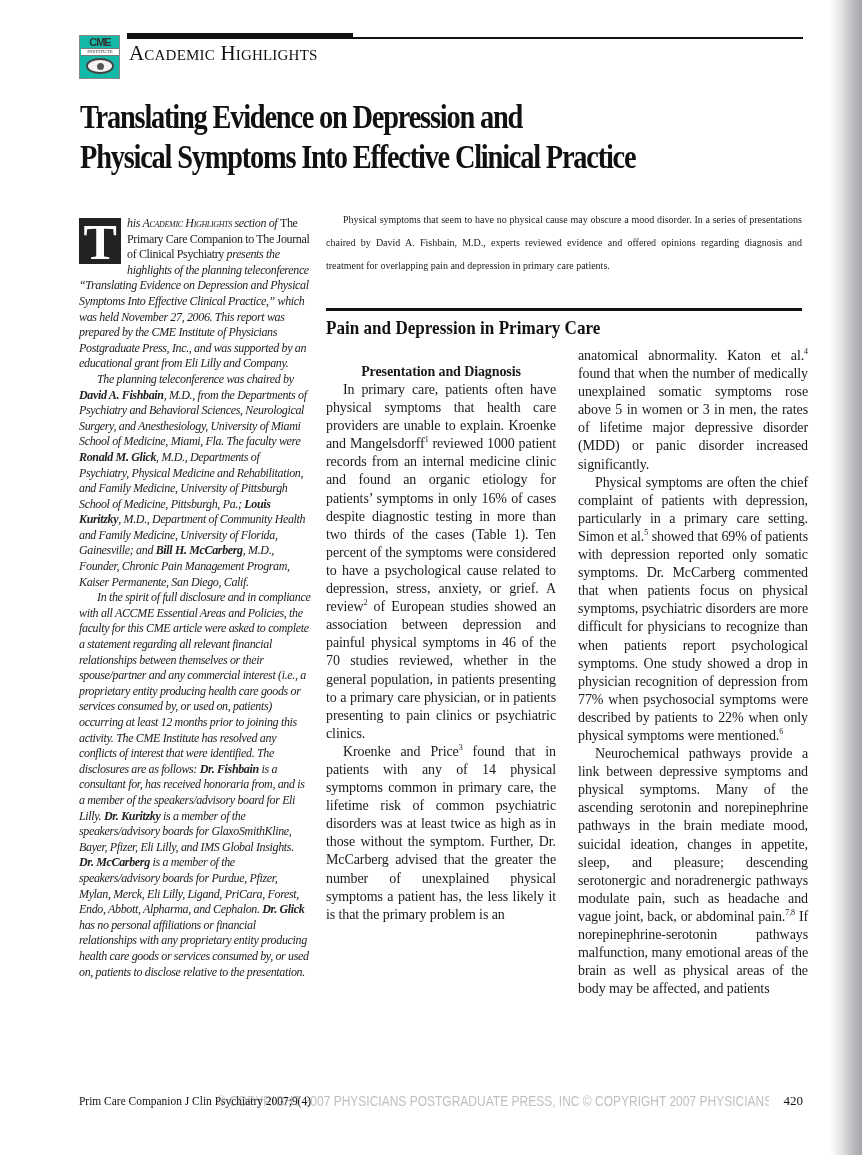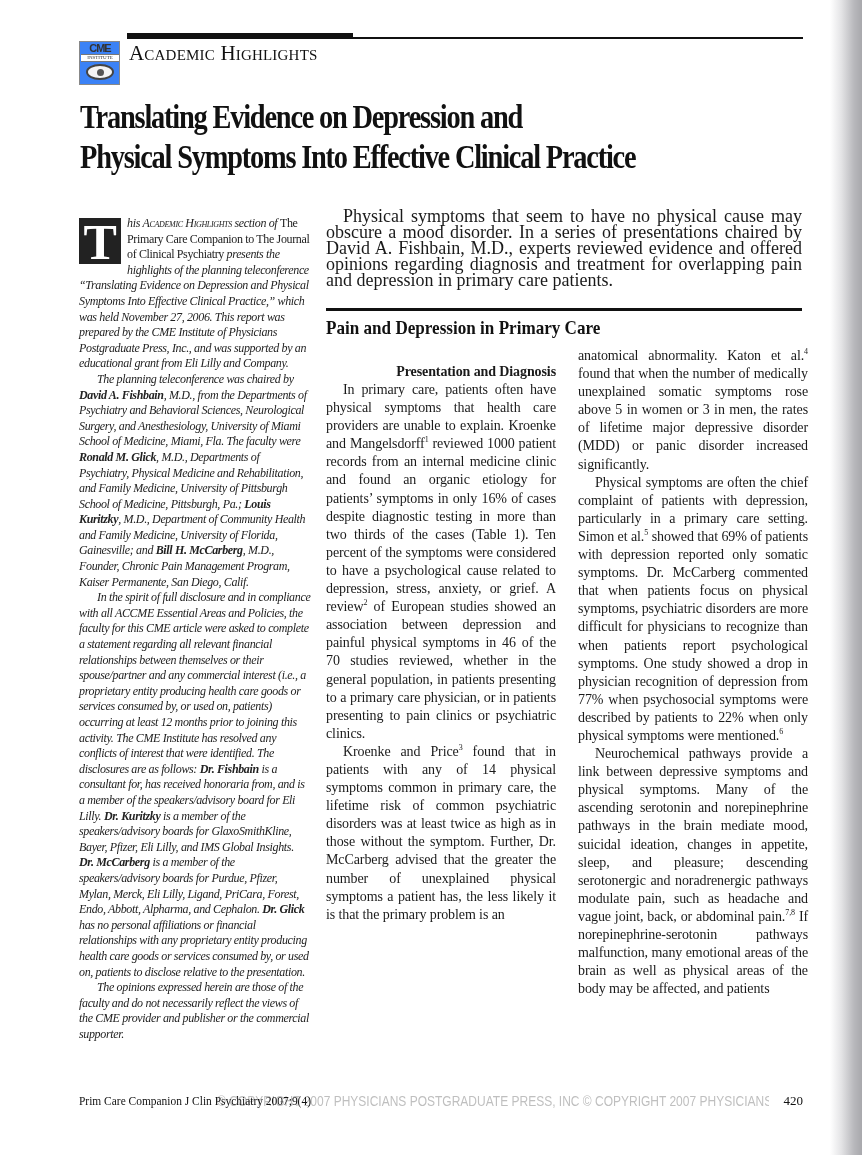--- a/index.html
+++ b/index.html
@@ -8,22 +8,22 @@
 
     .page-shadow {
       position: absolute; top: 0; right: 0; width: 32px; height: 1155px;
       background: linear-gradient(to right, #ffffff 0%, #e4e4e6 35%, #b8b8bc 75%, #a8a8ac 100%);
     }
 
     
     .header-bar-thick { position: absolute; left: 127px; top: 33px; width: 226px; height: 6px; background: #111; }
     .header-bar-thin { position: absolute; left: 353px; top: 37px; width: 450px; height: 1.5px; background: #111; }
     .cme-logo {
-      position: absolute; left: 79px; top: 41px; width: 41px; height: 44px;
-      background: #3b82f6; border: 1px solid #888; overflow: hidden;
+      position: absolute; left: 79px; top: 35px; width: 41px; height: 44px;
+      background: #14b8a6; border: 1px solid #888; overflow: hidden;
     }
     .cme-logo .cme-text {
       position: absolute; top: 1px; left: 2px; width: 36px; height: 11px;
       font-family: "Liberation Sans", sans-serif; font-weight: bold; font-size: 11px; line-height: 11px;
       color: #333; letter-spacing: -1px; text-align: center;
     }
     .cme-logo .inst-text {
       position: absolute; top: 12px; left: 1px; width: 38px; font-size: 5px; line-height: 6px;
       text-align: center; color: #333; background: #fff; border-top: 1px solid #777; border-bottom: 1px solid #777;
     }
@@ -56,37 +56,37 @@
     }
     .sidebar p { margin: 0; }
     .sidebar .indent { text-indent: 18px; }
     .sidebar .roman { font-style: normal; }
     .sidebar .smallcaps { font-variant: small-caps; }
     .sidebar b { font-weight: bold; }
 
     
     .intro {
       position: absolute; left: 326px; top: 208px; width: 476px;
-      font-size: 18px; line-height: 16px; text-align: justify; text-indent: 17px; color: #1a1a1a;
+      font-size: 10px; line-height: 23px; text-align: justify; text-indent: 17px; color: #1a1a1a;
     }
 
     .section-rule { position: absolute; left: 326px; top: 308px; width: 476px; height: 3px; background: #111; }
     .section-heading {
       position: absolute; left: 326px; top: 315px; font-size: 19px; line-height: 26px; font-weight: bold; color: #111;
       transform: scaleX(0.9); transform-origin: left top;
     }
 
     .col {
       position: absolute; top: 347px; width: 230px; font-size: 14px; line-height: 18.1px; text-align: justify; color: #1a1a1a;
       letter-spacing: -0.1px;
     }
     .col-1 { left: 326px; }
     .col-2 { left: 578px; }
     .col p { margin: 0; text-indent: 17px; }
-    .col h3 { font-size: 14px; line-height: 18px; font-weight: bold; margin-top: 16px; text-align: right; }
+    .col h3 { font-size: 14px; line-height: 18px; font-weight: bold; margin-top: 16px; text-align: center; }
     .col sup { font-size: 8px; line-height: 0; vertical-align: super; }
 
     
     .footer {
       position: absolute; left: 79px; top: 1092px; width: 724px; height: 18px;
       font-size: 13px; line-height: 18px; color: #111;
     }
     .footer .journal { position: absolute; left: 0; top: 0; transform: scaleX(0.88); transform-origin: left top; z-index: 2; }
     .footer .watermark {
       position: absolute; left: 0; top: 0; width: 690px; text-align: right; color: #bfbfbf;
@@ -119,21 +119,20 @@
 <div class="sidebar">
   <p>
     <span class="dropcap">T</span><span>his </span><span class="smallcaps">Academic Highlights</span><span> section of </span><span class="roman">The Primary Care Companion to The Journal of Clinical Psychiatry</span><span> presents the highlights of the planning teleconference “Translating Evidence on Depression and Physical Symptoms Into Effective Clinical Practice,” which was held November 27, 2006. This report was prepared by the CME Institute of Physicians Postgraduate Press, Inc., and was supported by an educational grant from Eli Lilly and Company.</span>
   </p>
   <p class="indent">
     <span>The planning teleconference was chaired by </span><b>David A. Fishbain</b><span>, M.D., from the Departments of Psychiatry and Behavioral Sciences, Neurological Surgery, and Anesthesiology, University of Miami School of Medicine, Miami, Fla. The faculty were </span><b>Ronald M. Glick</b><span>, M.D., Departments of Psychiatry, Physical Medicine and Rehabilitation, and Family Medicine, University of Pittsburgh School of Medicine, Pittsburgh, Pa.; </span><b>Louis Kuritzky</b><span>, M.D., Department of Community Health and Family Medicine, University of Florida, Gainesville; and </span><b>Bill H. McCarberg</b><span>, M.D., Founder, Chronic Pain Management Program, Kaiser Permanente, San Diego, Calif.</span>
   </p>
   <p class="indent">
     <span>In the spirit of full disclosure and in compliance with all ACCME Essential Areas and Policies, the faculty for this CME article were asked to complete a statement regarding all relevant financial relationships between themselves or their spouse/partner and any commercial interest (i.e., a proprietary entity producing health care goods or services consumed by, or used on, patients) occurring at least 12 months prior to joining this activity. The CME Institute has resolved any conflicts of interest that were identified. The disclosures are as follows: </span><b>Dr. Fishbain</b><span> is a consultant for, has received honoraria from, and is a member of the speakers/advisory board for Eli Lilly. </span><b>Dr. Kuritzky</b><span> is a member of the speakers/advisory boards for GlaxoSmithKline, Bayer, Pfizer, Eli Lilly, and IMS Global Insights. </span><b>Dr. McCarberg</b><span> is a member of the speakers/advisory boards for Purdue, Pfizer, Mylan, Merck, Eli Lilly, Ligand, PriCara, Forest, Endo, Abbott, Alpharma, and Cephalon. </span><b>Dr. Glick</b><span> has no personal affiliations or financial relationships with any proprietary entity producing health care goods or services consumed by, or used on, patients to disclose relative to the presentation.</span>
   </p>
-  <p class="indent">The opinions expressed herein are those of the faculty and do not necessarily reflect the views of the CME provider and publisher or the commercial supporter.</p>
 </div>
 
 <p class="intro">Physical symptoms that seem to have no physical cause may obscure a mood disorder. In a series of presentations chaired by David A. Fishbain, M.D., experts reviewed evidence and offered opinions regarding diagnosis and treatment for overlapping pain and depression in primary care patients.</p>
 
 <div class="section-rule"></div>
 <h2 class="section-heading">Pain and Depression in Primary Care</h2>
 
 <div class="col col-1">
   <h3>Presentation and Diagnosis</h3>
   <p><span>In primary care, patients often have physical symptoms that health care providers are unable to explain. Kroenke and Mangelsdorff</span><sup>1</sup><span> reviewed 1000 patient records from an internal medicine clinic and found an organic etiology for patients’ symptoms in only 16% of cases despite diagnostic testing in more than two thirds of the cases (Table 1). Ten percent of the symptoms were considered to have a psychological cause related to depression, stress, anxiety, or grief. A review</span><sup>2</sup><span> of European studies showed an association between depression and painful physical symptoms in 46 of the 70 studies reviewed, whether in the general population, in patients presenting to a primary care physician, or in patients presenting to pain clinics or psychiatric clinics.</span></p>

